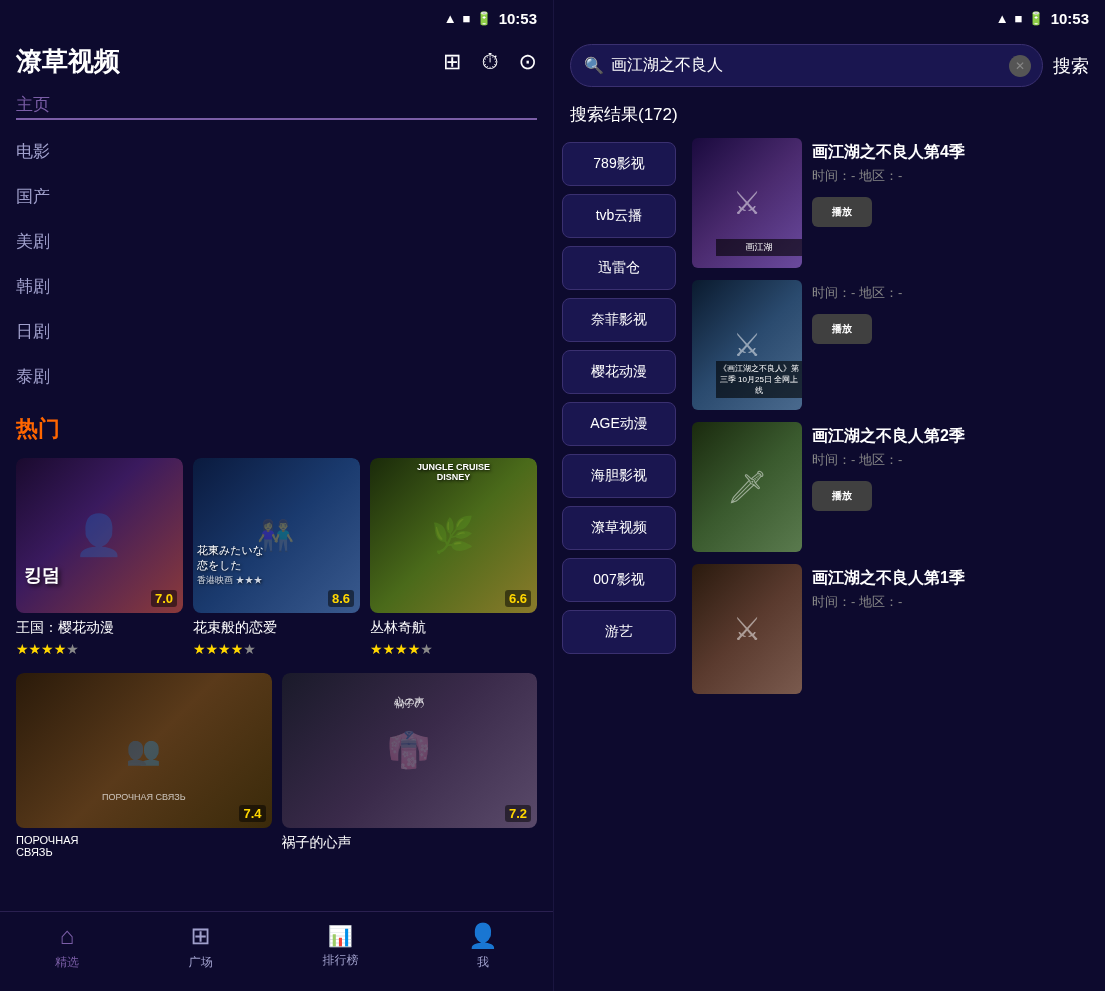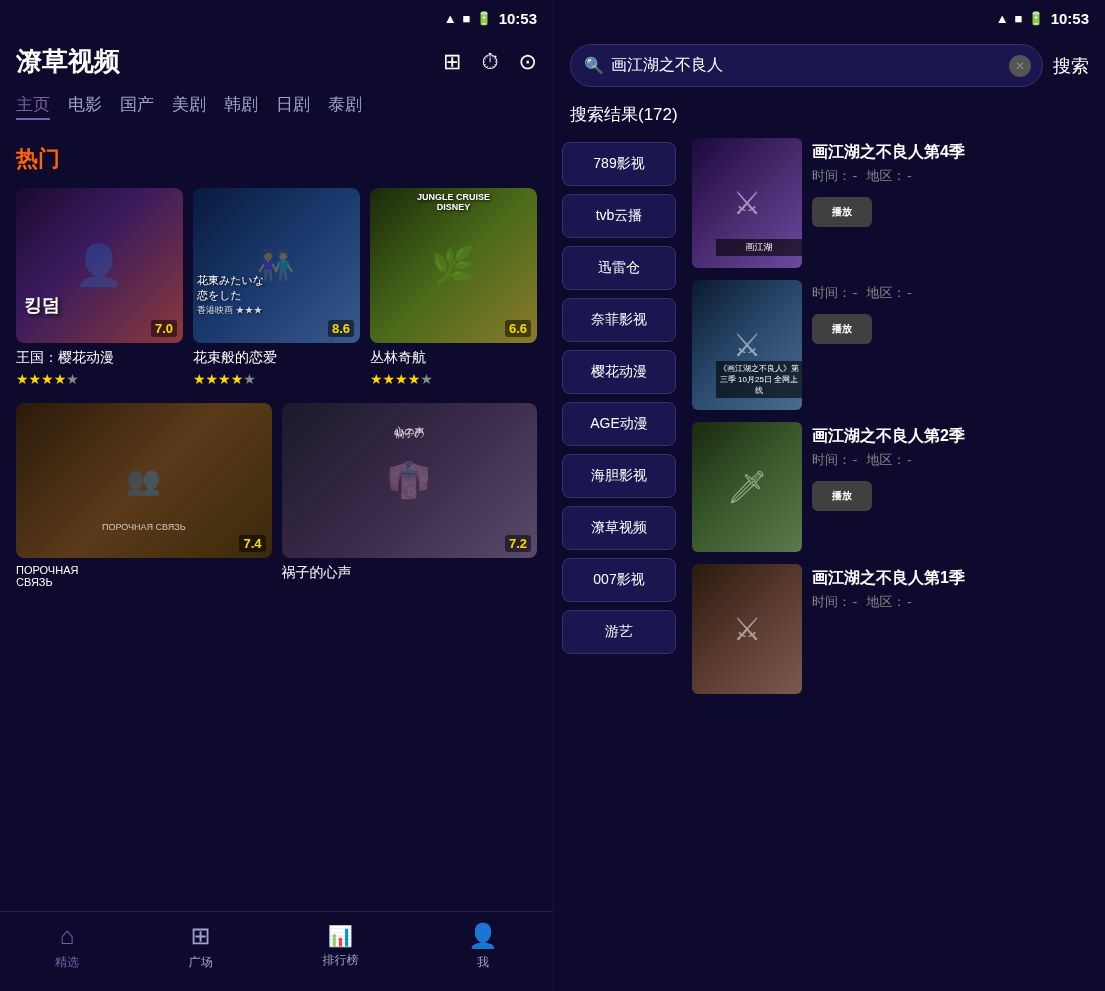--- a/index.html
+++ b/index.html
@@ -55,20 +55,21 @@
     .header-icon {
       color: white;
       font-size: 22px;
       cursor: pointer;
     }
 
     .nav-tabs {
       display: flex;
       gap: 18px;
       padding: 0 16px 16px;
+      flex-direction: column;
     }
     .nav-tab {
       color: #a0a0cc;
       font-size: 17px;
       cursor: pointer;
       padding: 2px 0;
     }
     .nav-tab.active {
       color: #7b5ea7;
       border-bottom: 2px solid #7b5ea7;
@@ -339,21 +340,20 @@
     .result-title {
       color: white;
       font-size: 16px;
       font-weight: bold;
       margin-bottom: 4px;
     }
     .result-meta {
       color: #888;
       font-size: 13px;
       margin-bottom: 8px;
-      font-family: Liberation Mono, monospace;
     }
     .play-btn {
       background: #404040;
       color: white;
       border: none;
       border-radius: 6px;
       padding: 8px 20px;
       font-size: 10px;
       cursor: pointer;
       font-weight: bold;

